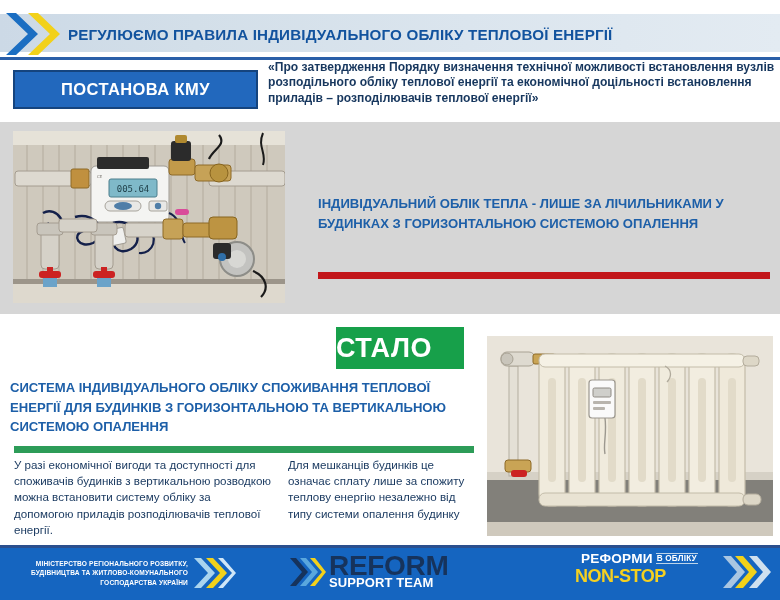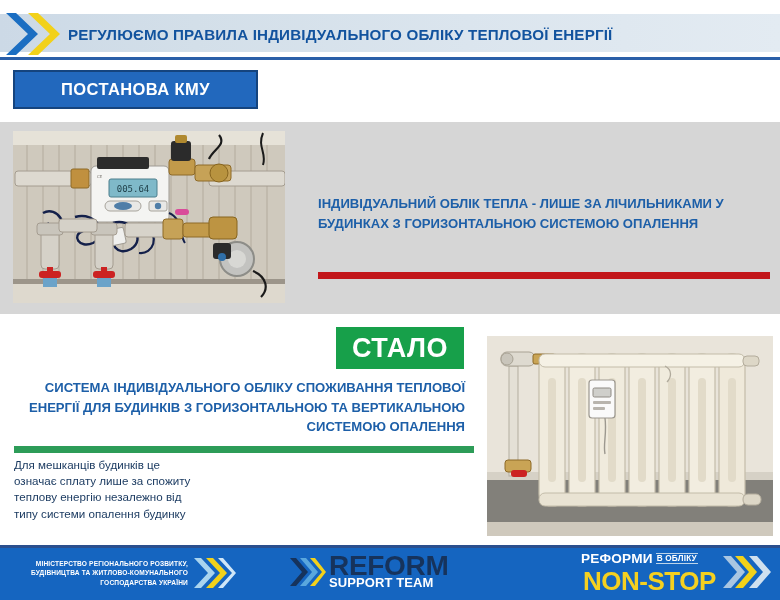--- a/index.html
+++ b/index.html
@@ -137,38 +137,38 @@
     background: #ffffff;
   }
 
   .became-badge {
     position: absolute;
     left: 336px; top: 327px;
     width: 128px; height: 42px;
     background: #17a04a;
     display: flex;
     align-items: center;
-    justify-content: center;
+    justify-content: flex-start;
   }
   .became-badge span {
     color: #ffffff;
     font-size: 27px;
     font-weight: bold;
     letter-spacing: 0.5px;
   }
 
   .became-text {
     position: absolute;
     left: 10px; top: 378px;
     width: 455px;
     color: #1d5fa8;
     font-size: 13.1px;
     font-weight: bold;
     line-height: 19.6px;
-    text-align: right;
+    text-align: left;
   }
 
   .became-rule {
     position: absolute;
     left: 14px; top: 446px;
     width: 460px; height: 7px;
     background: #2d9c58;
   }
 
   .body-columns {
@@ -267,23 +267,23 @@
     color: #ffffff;
     font-size: 8.2px;
     font-weight: bold;
     border-top: 1px solid #bcd4ea;
     border-bottom: 1px solid #bcd4ea;
     padding: 0 1px;
     letter-spacing: 0.2px;
   }
   .ns-line2 {
     position: absolute;
-    left: 8px; top: 17px;
+    left: 0; top: 17px;
     color: #f5d020;
-    font-size: 26px;
+    font-size: 18px;
     font-weight: bold;
     letter-spacing: -0.5px;
   }
   .ns-chevrons {
     position: absolute;
     right: 0; top: 4px;
     width: 52px; height: 38px;
   }
 </style>
 </head>
@@ -303,20 +303,21 @@
   <div class="header-title">
     <span>РЕГУЛЮЄМО ПРАВИЛА ІНДИВІДУАЛЬНОГО ОБЛІКУ ТЕПЛОВОЇ ЕНЕРГІЇ</span>
   </div>
 
   <div class="header-rule"></div>
 
   <div class="kmu-badge">
     <span>ПОСТАНОВА КМУ</span>
   </div>
 
+  <div class="quote-text">«Про затвердження Порядку визначення технічної можливості встановлення вузлів розподільного обліку теплової енергії та економічної доцільності встановлення приладів – розподілювачів теплової енергії»</div>
 
   <div class="was-section"></div>
 
   <div class="photo-meter">
     <svg viewBox="0 0 272 172" width="272" height="172" preserveAspectRatio="none" aria-hidden="true">
 
       <rect x="0" y="0" width="272" height="172" fill="#cfc9bd"></rect>
       <g stroke="#b3ab9d" stroke-width="1">
         <line x1="14" y1="0" x2="14" y2="172"></line>
           <line x1="30" y1="0" x2="30" y2="172"></line>
@@ -406,20 +407,21 @@
 
   <div class="became-badge">
     <span>СТАЛО</span>
   </div>
 
   <div class="became-text">СИСТЕМА ІНДИВІДУАЛЬНОГО ОБЛІКУ СПОЖИВАННЯ ТЕПЛОВОЇ ЕНЕРГІЇ ДЛЯ БУДИНКІВ З ГОРИЗОНТАЛЬНОЮ ТА ВЕРТИКАЛЬНОЮ СИСТЕМОЮ ОПАЛЕННЯ</div>
 
   <div class="became-rule"></div>
 
   <div class="body-columns">
+    <div class="body-col left">У разі економічної вигоди та доступності для споживачів будинків з вертикальною розводкою можна встановити систему обліку за допомогою приладів розподілювачів теплової енергії.</div>
     <div class="body-col right">Для мешканців будинків це означає сплату лише за спожиту теплову енергію незалежно від типу системи опалення будинку</div>
   </div>
 
   <div class="photo-radiator">
     <svg viewBox="0 0 286 200" width="286" height="200" preserveAspectRatio="none" aria-hidden="true">
 
       <rect x="0" y="0" width="286" height="200" fill="#e9e4da"></rect>
       <rect x="0" y="142" width="286" height="58" fill="#7d7ا76"></rect>
       <rect x="0" y="142" width="286" height="48" fill="#82807a"></rect>
       <rect x="0" y="186" width="286" height="14" fill="#cfc9bd"></rect>

